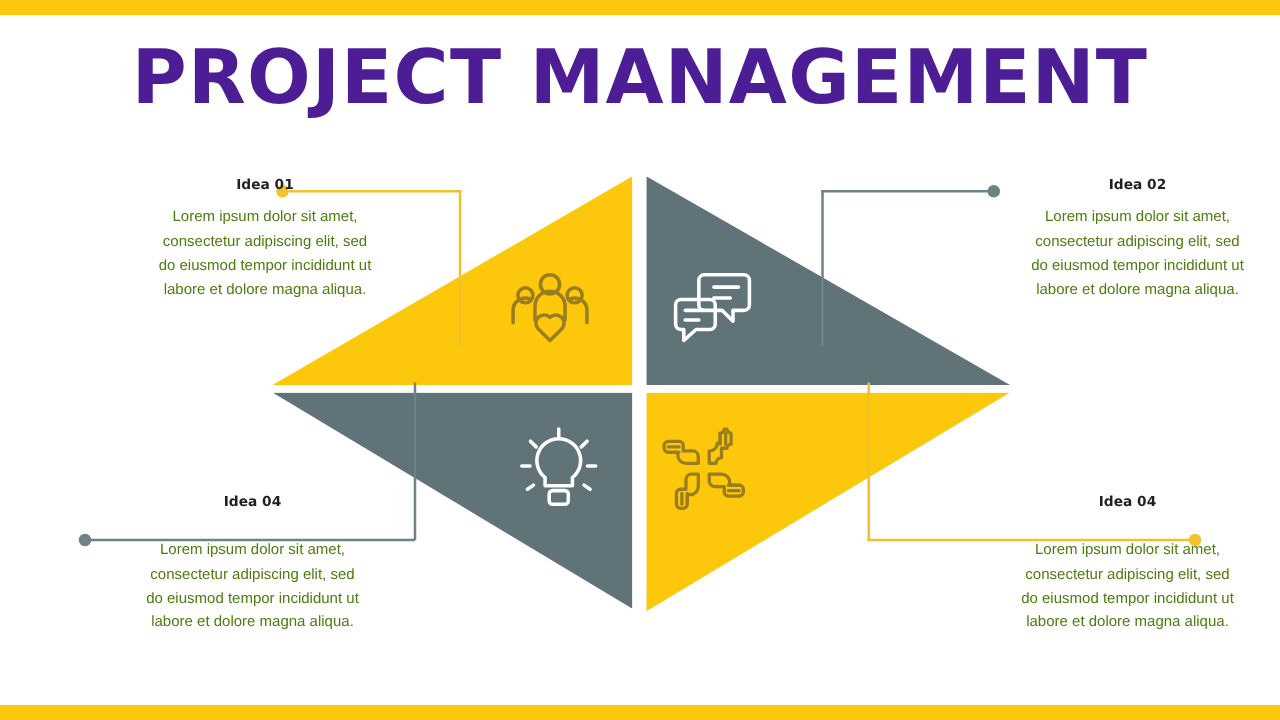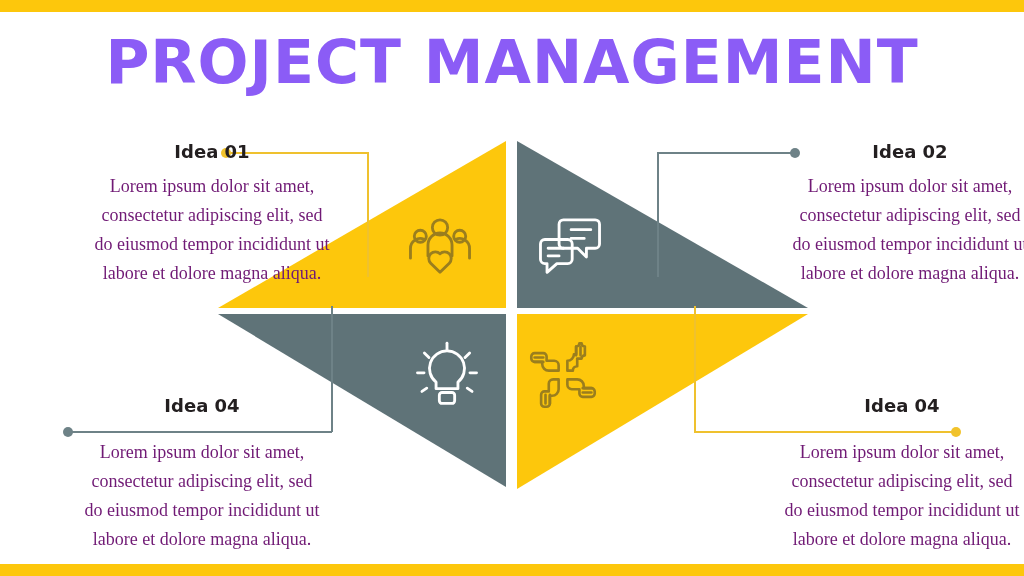--- a/index.html
+++ b/index.html
@@ -32,21 +32,21 @@
   .title {
     position: absolute;
     left: 0;
     top: 32px;
     width: 1024px;
     text-align: center;
     font-family: "DejaVu Sans", sans-serif;
     font-size: 60px;
     font-weight: bold;
     letter-spacing: 1px;
-    color: #8b5cf6;
+    color: #4c1d95;
     line-height: 1.0;
     white-space: nowrap;
   }
 
   
   .tri {
     position: absolute;
   }
   .tri-tl {
     left: 218px; top: 141px;
@@ -96,33 +96,32 @@
     width: 10px; height: 10px;
     border-radius: 50%;
   }
   .dot-yellow { background: #F2C32B; }
   .dot-slate  { background: #6E8287; }
 
   
   .block { position: absolute; }
   .block-head {
     font-family: "DejaVu Sans", sans-serif;
-    font-size: 18px;
+    font-size: 11px;
     font-weight: bold;
     color: #231F20;
     margin: 0 0 10px 0;
     line-height: 1.1;
   }
   .block-body {
-    font-size: 18px;
-    color: #701a75;
+    font-size: 12px;
+    color: #4d7c0f;
     line-height: 1.62;
     margin: 0;
     white-space: pre-line;
-    font-family: Liberation Serif, serif;
   }
 
   .blk-1 { left: 62px;  top: 142px; width: 300px; text-align: center; }
   .blk-2 { left: 760px; top: 142px; width: 300px; text-align: center; }
   .blk-3 { left: 52px;  top: 396px; width: 300px; text-align: center; }
   .blk-4 { left: 752px; top: 396px; width: 300px; text-align: center; }
   .blk-2 .block-head { text-align: center; }
   .blk-1 .block-head { text-align: center; }
   .blk-1 .block-body,
   .blk-2 .block-body,

